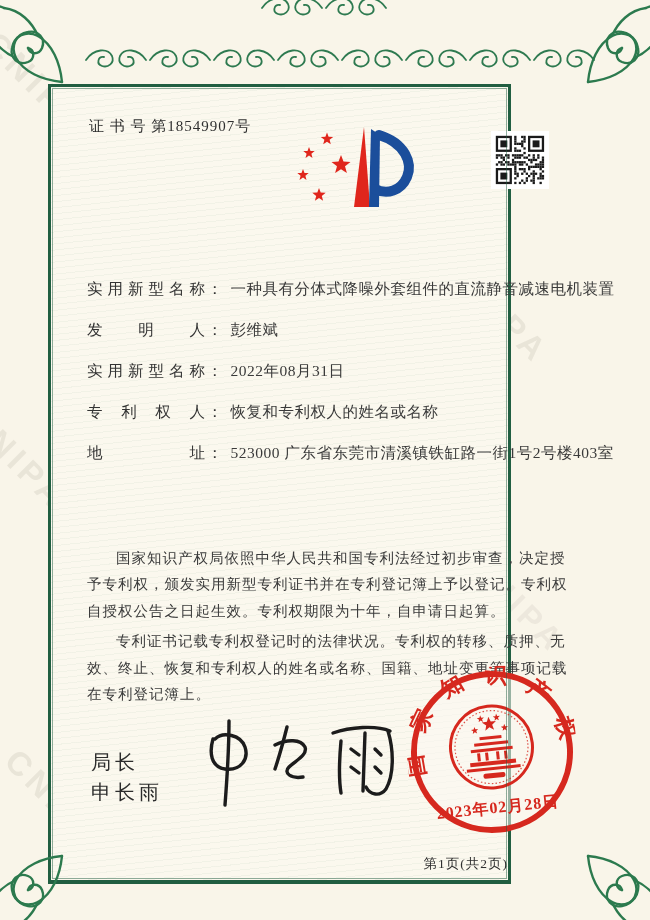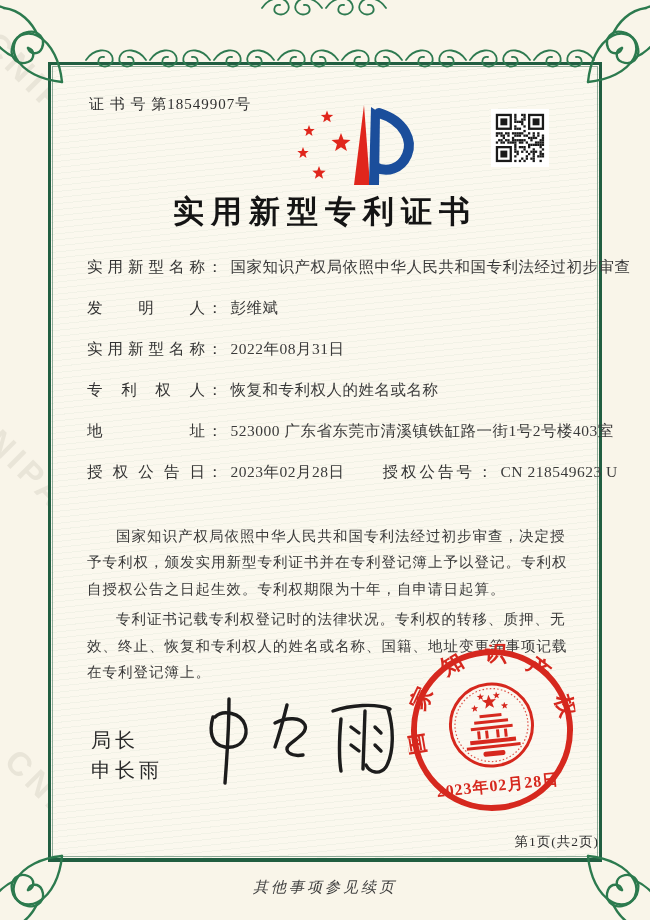--- a/index.html
+++ b/index.html
@@ -1,21 +1,21 @@
 <!DOCTYPE html>
 <html><head>
 <meta charset="utf-8">
 <style>
   html,body{margin:0;padding:0;}
   body{font-family:"Liberation Serif", serif;}
   .page{position:relative;width:650px;height:920px;background:#f9f5e9;overflow:hidden;}
   .wm{position:absolute;font-family:"Liberation Sans",sans-serif;font-weight:bold;
       color:rgba(120,115,95,0.12);letter-spacing:5px;transform:rotate(45deg);
       transform-origin:left top;pointer-events:none;user-select:none;}
-  .panel{position:absolute;left:48px;top:62px;width:554px;height:800px;
+  .panel{position:absolute;left:48px;top:84px;width:463px;height:800px;
       border:3px solid #215e41;border-bottom-width:4px;background:#fbf8ee;
       background-image:repeating-linear-gradient(174deg, rgba(60,125,85,0.05) 0 1px, transparent 1px 6px);
       box-sizing:border-box;}
   .panel::after{content:"";position:absolute;inset:1px;border:1px solid rgba(33,94,65,0.5);pointer-events:none;}
   .certno{position:absolute;left:38px;top:30px;font-size:15px;color:#2f2f2f;letter-spacing:1px;}
   .logo{position:absolute;left:212px;top:36px;}
   .qr{position:absolute;left:440px;top:44px;background:#fff;padding:3px;}
   .title{position:absolute;left:0;top:126px;width:100%;text-align:center;
       font-size:31px;font-weight:bold;color:#141414;letter-spacing:7px;}
   .fields{position:absolute;left:36px;top:190px;width:492px;font-size:15.5px;color:#333;}
@@ -197,40 +197,36 @@
           <rect x="36.3" y="45.49999999999999" width="2.3" height="2.3"></rect>
           <rect x="38.599999999999994" y="45.49999999999999" width="2.3" height="2.3"></rect>
           <rect x="20.2" y="47.8" width="2.3" height="2.3"></rect>
           <rect x="24.8" y="47.8" width="2.3" height="2.3"></rect>
           <rect x="29.4" y="47.8" width="2.3" height="2.3"></rect>
           <rect x="38.599999999999994" y="47.8" width="2.3" height="2.3"></rect>
           <rect x="45.49999999999999" y="47.8" width="2.3" height="2.3"></rect>
         </g>
     </svg>
 
-    <div class="title">实用新型专利证书</div>
 
     <div class="fields">
       <div class="frow">
-        <span class="flabel">实用新型名称</span><span class="fcolon">：</span><span class="fvalue">国家知识产权局依照中华人民共和国专利法经过初步审查</span>
+        <span class="flabel">实用新型名称</span><span class="fcolon">：</span><span class="fvalue">一种具有分体式降噪外套组件的直流静音减速电机装置</span>
       </div>
       <div class="frow">
         <span class="flabel">发明人</span><span class="fcolon">：</span><span class="fvalue">彭维斌</span>
       </div>
       <div class="frow">
         <span class="flabel">实用新型名称</span><span class="fcolon">：</span><span class="fvalue">2022年08月31日</span>
       </div>
       <div class="frow">
         <span class="flabel">专利权人</span><span class="fcolon">：</span><span class="fvalue">恢复和专利权人的姓名或名称</span>
       </div>
       <div class="frow">
         <span class="flabel">地址</span><span class="fcolon">：</span><span class="fvalue">523000 广东省东莞市清溪镇铁缸路一街1号2号楼403室</span>
-      </div>
-      <div class="frow">
-        <span class="flabel">授权公告日</span><span class="fcolon">：</span><span class="fvalue">2023年02月28日</span><span class="flabel2">授权公告号</span><span class="fcolon">：</span><span class="fvalue">CN 218549623 U</span>
       </div>
     </div>
 
     <div class="paras">
       <p>国家知识产权局依照中华人民共和国专利法经过初步审查，决定授予专利权，颁发实用新型专利证书并在专利登记簿上予以登记。专利权自授权公告之日起生效。专利权期限为十年，自申请日起算。</p>
       <p>专利证书记载专利权登记时的法律状况。专利权的转移、质押、无效、终止、恢复和专利权人的姓名或名称、国籍、地址变更等事项记载在专利登记簿上。</p>
     </div>
 
     <div class="officer">
       <div>局长</div>
@@ -282,21 +278,20 @@
         <rect x="62" y="94" width="46" height="4"></rect>
         <rect x="58" y="100" width="54" height="3"></rect>
         <rect x="74" y="106" width="22" height="5" rx="2"></rect>
       </g>
       <text x="85" y="146" text-anchor="middle" font-size="16" font-weight="bold" fill="#d6281e" letter-spacing="1">2023年02月28日</text>
     </svg>
 
     <div class="pageno">第1页(共2页)</div>
   </div>
 
-  <div class="note">其他事项参见续页</div>
 
   <svg class="orn" width="650" height="920" viewBox="0 0 650 920">
     <defs>
       <g id="flourish" fill="none" stroke="#2c7a4e" stroke-width="2.4" stroke-linecap="round">
         <path d="M90,90 C70,88 52,80 44,66 C38,54 44,42 56,40 C66,38 74,46 70,56 C67,63 58,63 56,56"></path>
         <path d="M90,90 C88,70 80,52 66,44 C54,38 42,44 40,56 C38,66 46,74 56,70 C63,67 63,58 56,56"></path>
         <path d="M44,66 C30,60 18,48 16,32"></path>
         <path d="M66,44 C60,30 48,18 32,16"></path>
         <path d="M16,32 C12,24 14,14 22,10"></path>
         <path d="M32,16 C24,12 14,14 10,22"></path>

